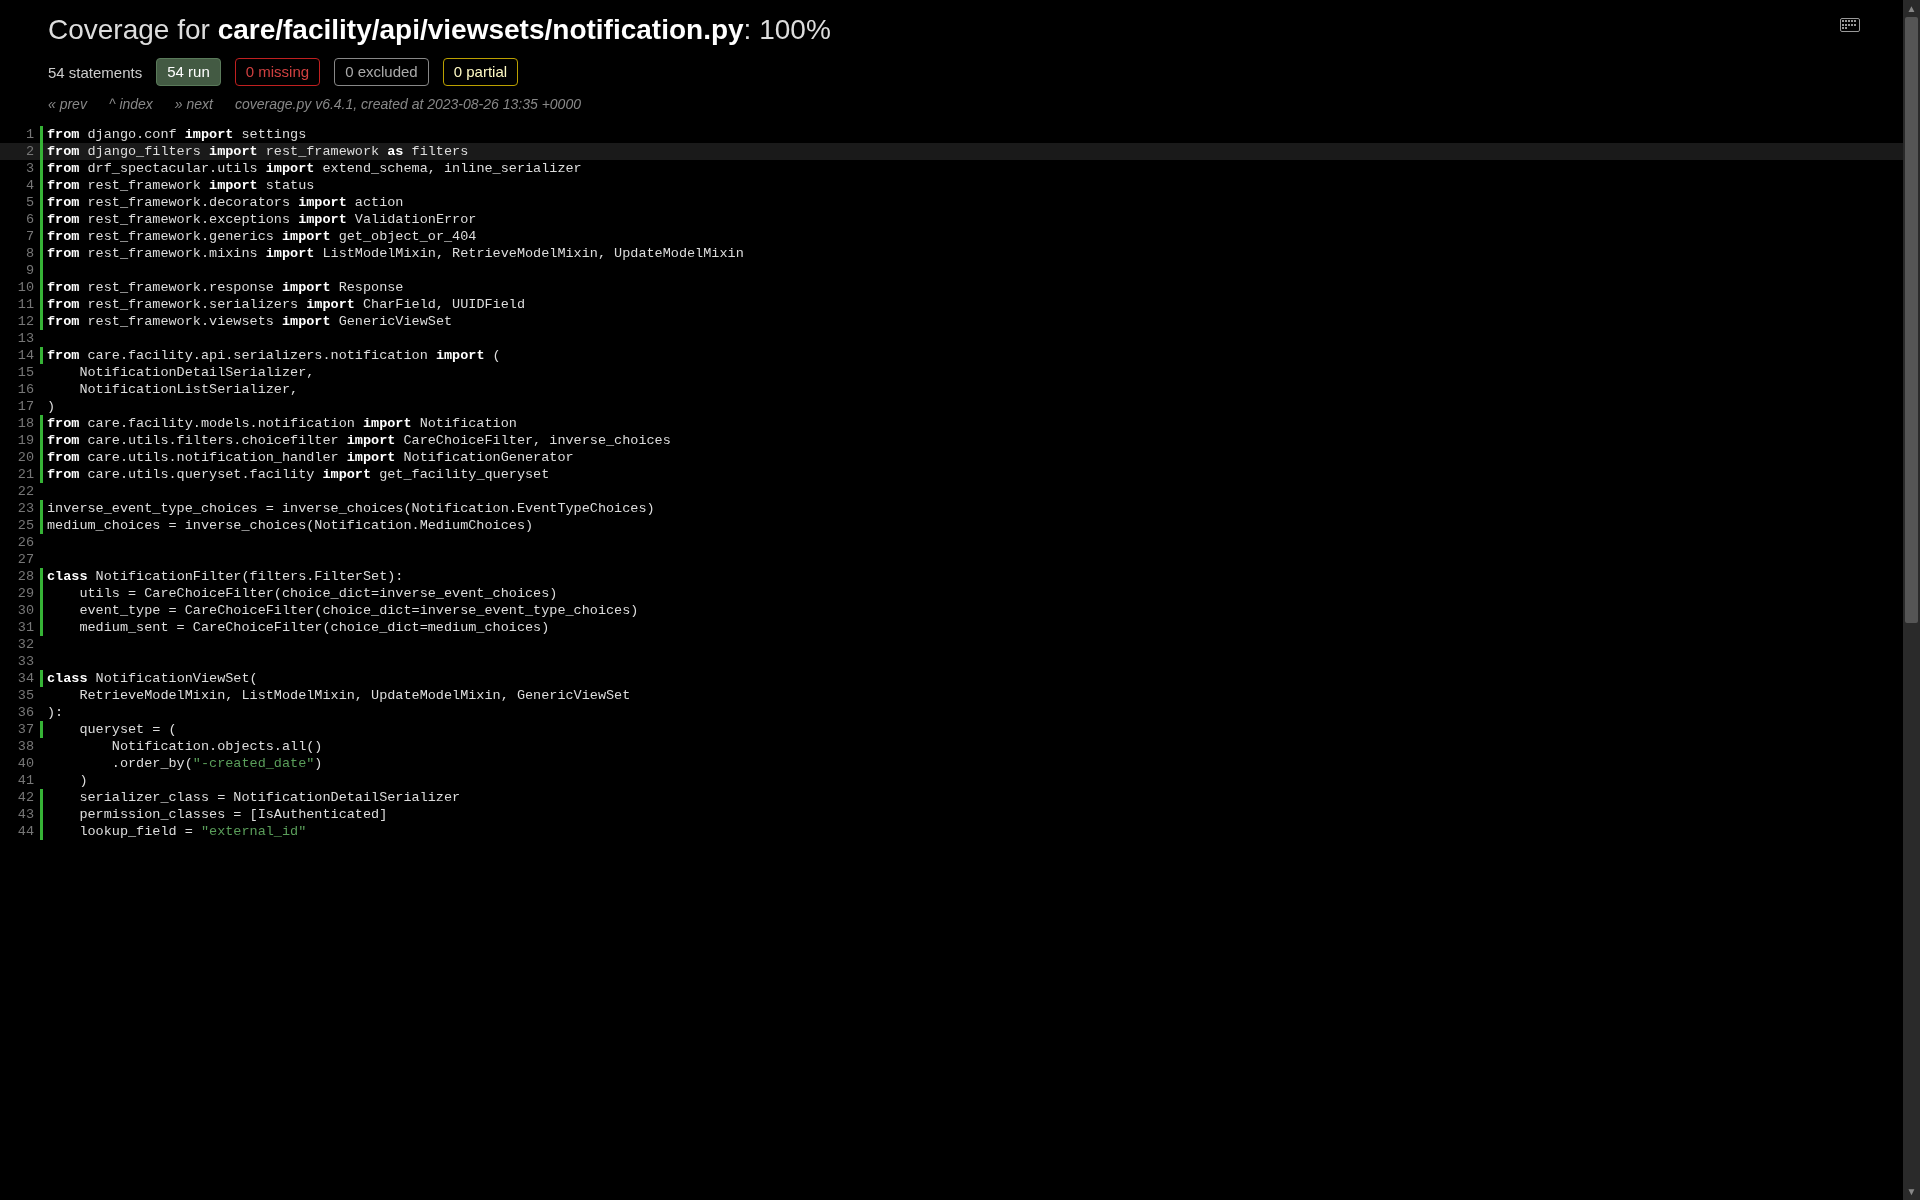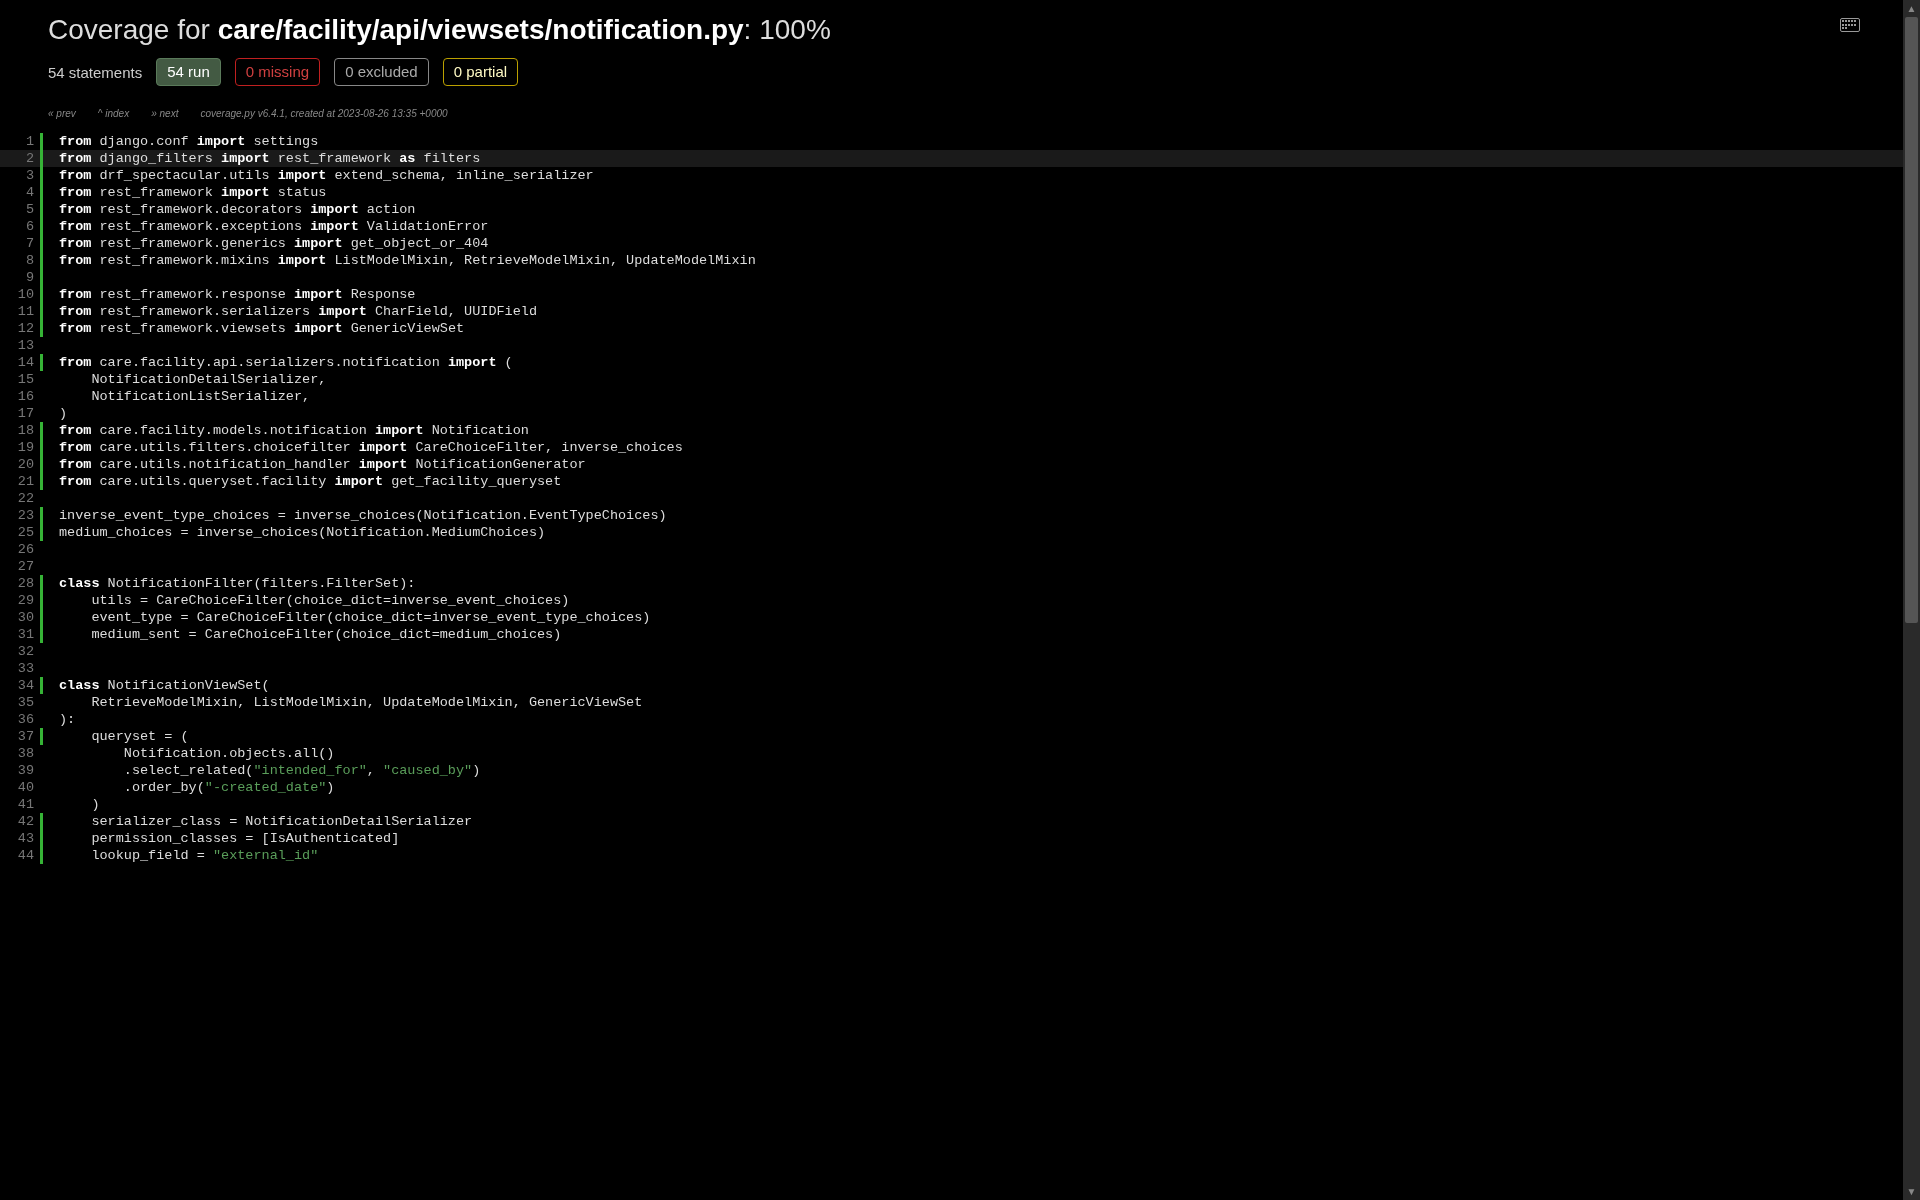--- a/index.html
+++ b/index.html
@@ -47,25 +47,25 @@
   font-size: 15px;
   border: 1.5px solid;
   line-height: 1.2;
 }
 .pill.run { background:#435a43; border-color:#5a7a5a; color:#fff; }
 .pill.missing { background:#000; border-color:#c02020; color:#d04040; }
 .pill.excluded { background:#000; border-color:#888; color:#aaa; }
 .pill.partial { background:#000; border-color:#bba000; color:#fef9c3; }
 
 .nav-row {
-  margin-top: 22px;
+  margin-top: 10px;
   display:flex; gap: 22px;
   font-style: italic;
   color:#888;
-  font-size: 10px;
+  font-size: 14px;
   text-align: right;
 }
 .nav-row a { color:#888; text-decoration:none; font-style: italic; }
 .nav-row .meta { font-style: italic; }
 
 .kbd-icon {
   position: absolute;
   top: 18px; right: 60px;
   width: 20px; height: 14px;
   border: 1px solid #999;
@@ -84,21 +84,21 @@
 .lineno {
   width: 40px;
   text-align: right;
   padding-right: 6px;
   color: #777;
   user-select: none;
   flex-shrink:0;
 }
 .bar { width:3px; flex-shrink:0; }
 .bar.run { background:#36b336; }
-.code { padding-left: 16px; white-space: pre; color:#ddd; }
+.code { padding-left: 4px; white-space: pre; color:#ddd; }
 .line.hl { background:#1a1a1a; }
 
 .kw { color:#fff; font-weight:bold; }
 .str { color:#5a9e5a; }
 .nam { color:#ddd; }
 </style>
 </head>
 <body>
 
 <div class="scrollbar">
@@ -324,25 +324,20 @@
       <span class="lineno">37</span>
       <span class="bar run"></span>
       <span class="code"><span class="nam">    queryset = (</span></span>
     </div>
     <div class="line">
       <span class="lineno">38</span>
       <span class="bar"></span>
       <span class="code"><span class="nam">        Notification.objects.all()</span></span>
     </div>
     <div class="line">
-      <span class="lineno">39</span>
-      <span class="bar"></span>
-      <span class="code"><span class="nam">        .select_related(</span><span class="str">"intended_for"</span><span class="nam">, </span><span class="str">"caused_by"</span><span class="nam">)</span></span>
-    </div>
-    <div class="line">
       <span class="lineno">40</span>
       <span class="bar"></span>
       <span class="code"><span class="nam">        .order_by(</span><span class="str">"-created_date"</span><span class="nam">)</span></span>
     </div>
     <div class="line">
       <span class="lineno">41</span>
       <span class="bar"></span>
       <span class="code"><span class="nam">    )</span></span>
     </div>
     <div class="line">

